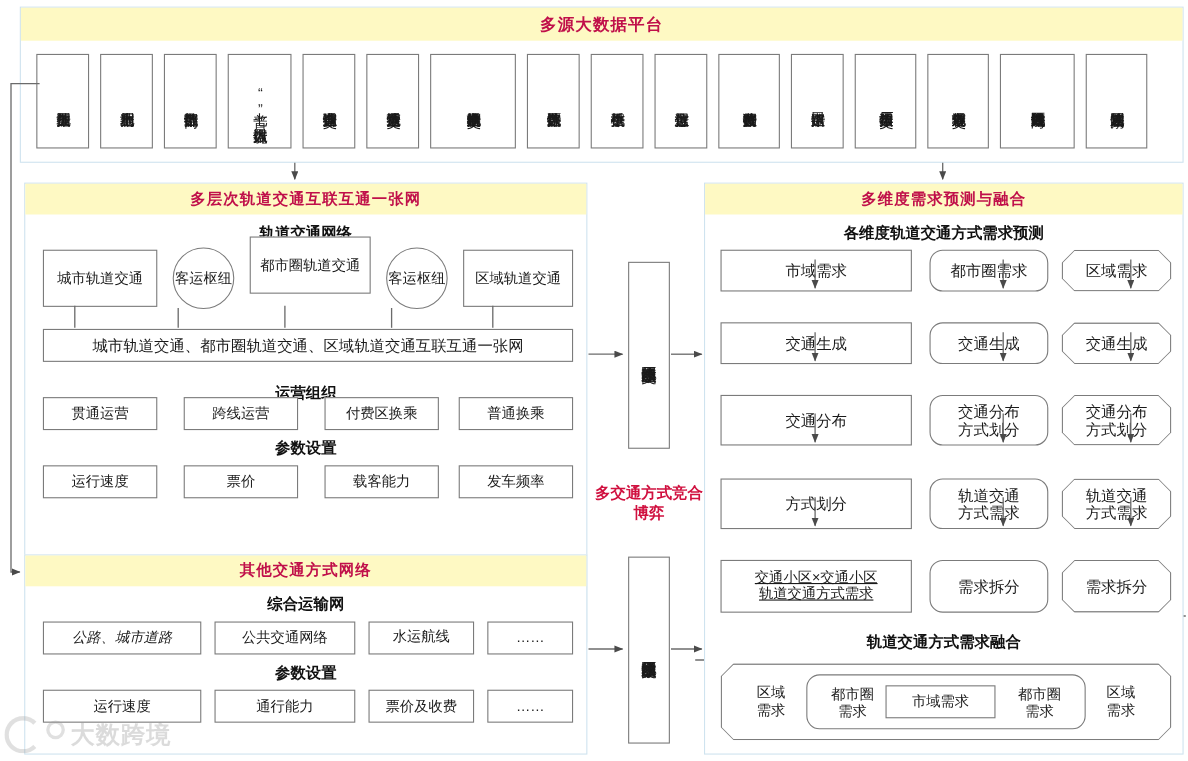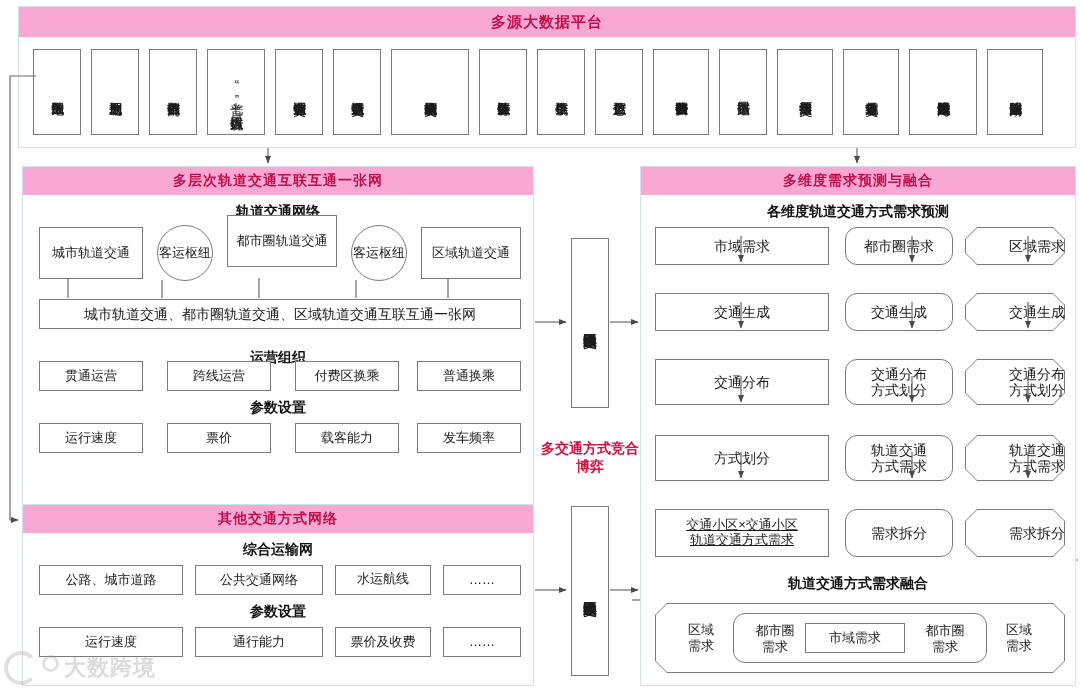--- a/index.html
+++ b/index.html
@@ -15,21 +15,21 @@
   }
 
   
   .panel{
     position:absolute;
     border:1px solid #cfe3ef;
     background:#ffffff;
     box-sizing:border-box;
   }
   .panel-head{
-    background:#f9a8d4;
+    background:#fef9c3;
     color:#c0104a;
     font-weight:bold;
     text-align:center;
     letter-spacing:1px;
     box-sizing:border-box;
     display:flex;align-items:center;justify-content:center;
   }
   .panel-body{position:relative;box-sizing:border-box;}
 
   
@@ -42,21 +42,21 @@
     text-align:center;
     color:#1a1a1a;
     line-height:1.15;
   }
   .bx.round{border-radius:12px;}
   .bx.circle{border-radius:50%;}
   .oct{
     position:absolute;
     box-sizing:border-box;
     display:flex;align-items:center;justify-content:center;
-    text-align:right;
+    text-align:center;
     color:#1a1a1a;
     line-height:1.15;
     background:
       linear-gradient(#7b7b7b,#7b7b7b) ;
     clip-path:polygon(12px 0,calc(100% - 12px) 0,100% 12px,100% calc(100% - 12px),calc(100% - 12px) 100%,12px 100%,0 calc(100% - 12px),0 12px);
   }
   .oct > .oct-in{
     position:absolute;inset:1px;
     background:#fff;
     clip-path:polygon(11px 0,calc(100% - 11px) 0,100% 11px,100% calc(100% - 11px),calc(100% - 11px) 100%,11px 100%,0 calc(100% - 11px),0 11px);
@@ -178,21 +178,21 @@
       <div class="bx" style="left:394px;top:228px;width:104px;height:30px;font-size:13px;">发车频率</div>
     </div>
   </div>
 
   <div class="panel" style="left:22px;top:504px;width:512px;height:182px;">
     <div class="panel-head" style="height:28px;font-size:14px;">其他交通方式网络</div>
     <div class="panel-body" style="height:152px;">
 
       <div class="cap" style="left:0;top:8px;width:510px;font-size:14px;">综合运输网</div>
 
-      <div class="bx" style="left:16px;top:32px;width:144px;height:30px;font-size:13px;">公路、城市道路</div>
+      <div class="bx" style="left:16px;top:32px;width:144px;height:30px;font-size:13px;font-style:italic;">公路、城市道路</div>
       <div class="bx" style="left:172px;top:32px;width:128px;height:30px;font-size:13px;">公共交通网络</div>
       <div class="bx" style="left:312px;top:32px;width:96px;height:30px;font-size:13px;font-family:Liberation Mono, monospace;">水运航线</div>
       <div class="bx" style="left:420px;top:32px;width:78px;height:30px;font-size:13px;">……</div>
 
       <div class="cap" style="left:0;top:70px;width:510px;font-size:14px;">参数设置</div>
 
       <div class="bx" style="left:16px;top:94px;width:144px;height:30px;font-size:13px;">运行速度</div>
       <div class="bx" style="left:172px;top:94px;width:128px;height:30px;font-size:13px;">通行能力</div>
       <div class="bx" style="left:312px;top:94px;width:96px;height:30px;font-size:13px;">票价及收费</div>
       <div class="bx" style="left:420px;top:94px;width:78px;height:30px;font-size:13px;">……</div>

